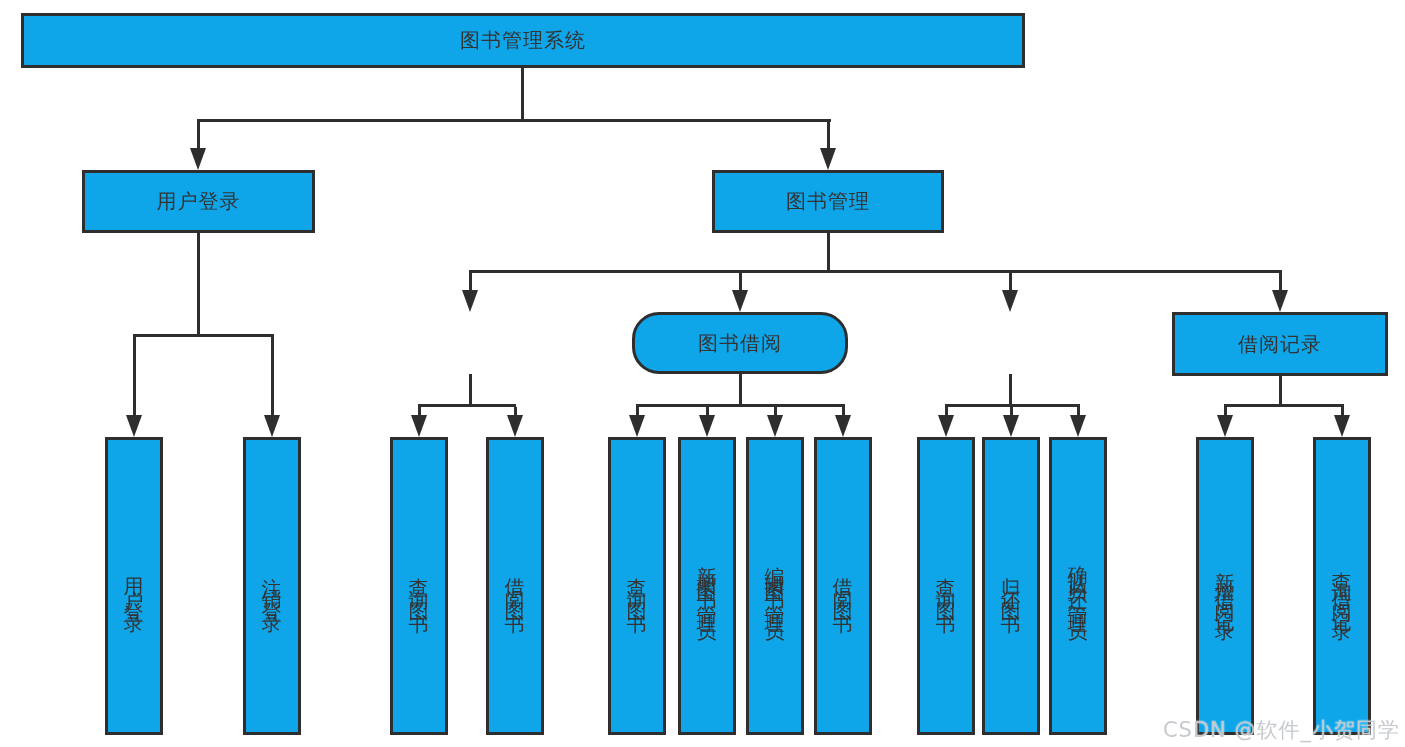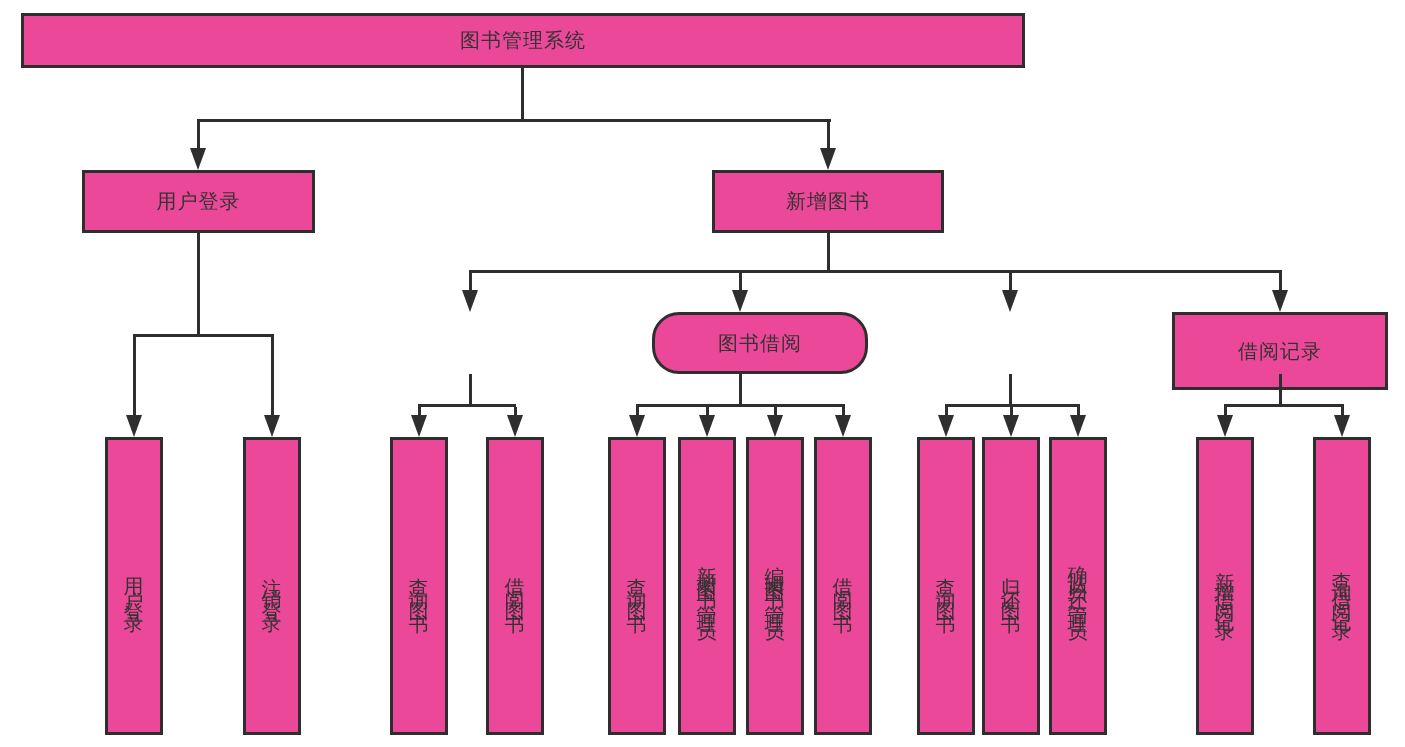--- a/index.html
+++ b/index.html
@@ -2,21 +2,21 @@
 <html><head>
 <meta charset="utf-8">
 <style>
   html,body{margin:0;padding:0;background:#ffffff;}
   body{font-family:"DejaVu Sans","Liberation Sans",sans-serif;}
   #canvas{position:relative;width:1405px;height:747px;background:#ffffff;overflow:hidden;}
   .node{
     position:absolute;
     box-sizing:border-box;
     border:3px solid #2e2e2e;
-    background:#ec4899;
+    background:#0ea5e9;
     display:flex;
     align-items:center;
     justify-content:center;
     color:#333333;
     font-size:20px;
     letter-spacing:1px;
   }
   .leaf{
     border-width:3px;
   }
@@ -63,45 +63,45 @@
   <div class="hline" style="left:197px;top:119px;width:634px;"></div>
   <div class="vline" style="left:197px;top:122px;height:26px;"></div>
   <div class="arrow" style="left:190px;top:148px;"></div>
   <div class="vline" style="left:827px;top:122px;height:26px;"></div>
   <div class="arrow" style="left:820px;top:148px;"></div>
 
   <div class="node" style="left:82px;top:170px;width:233px;height:63px;">
     <span>用户登录</span>
   </div>
   <div class="node" style="left:712px;top:170px;width:232px;height:63px;">
-    <span>新增图书</span>
+    <span>图书管理</span>
   </div>
 
   <div class="vline" style="left:197px;top:233px;height:102px;"></div>
   <div class="hline" style="left:133px;top:334px;width:141px;"></div>
   <div class="vline" style="left:133px;top:337px;height:78px;"></div>
   <div class="arrow" style="left:126px;top:415px;"></div>
   <div class="vline" style="left:271px;top:337px;height:78px;"></div>
   <div class="arrow" style="left:264px;top:415px;"></div>
 
   <div class="vline" style="left:827px;top:233px;height:40px;"></div>
   <div class="hline" style="left:469px;top:270px;width:813px;"></div>
   <div class="vline" style="left:469px;top:273px;height:17px;"></div>
   <div class="arrow" style="left:462px;top:290px;"></div>
   <div class="vline" style="left:739px;top:273px;height:17px;"></div>
   <div class="arrow" style="left:732px;top:290px;"></div>
   <div class="vline" style="left:1009px;top:273px;height:17px;"></div>
   <div class="arrow" style="left:1002px;top:290px;"></div>
   <div class="vline" style="left:1279px;top:273px;height:17px;"></div>
   <div class="arrow" style="left:1272px;top:290px;"></div>
 
-  <div class="node" style="left:652px;top:312px;width:216px;height:62px;border-radius:27px;">
+  <div class="node" style="left:632px;top:312px;width:216px;height:62px;border-radius:27px;">
     <span>图书借阅</span>
   </div>
-  <div class="node" style="left:1172px;top:312px;width:216px;height:78px;">
+  <div class="node" style="left:1172px;top:312px;width:216px;height:64px;">
     <span>借阅记录</span>
   </div>
 
   <div class="vline" style="left:469px;top:374px;height:33px;"></div>
   <div class="hline" style="left:418px;top:404px;width:98px;"></div>
   <div class="vline" style="left:418px;top:407px;height:8px;"></div>
   <div class="arrow" style="left:411px;top:415px;"></div>
   <div class="vline" style="left:514px;top:407px;height:8px;"></div>
   <div class="arrow" style="left:507px;top:415px;"></div>
 
@@ -169,14 +169,15 @@
     <span class="vtext" style="letter-spacing:8px;">确认归还（管理员）</span>
   </div>
 
   <div class="node leaf" style="left:1196px;top:437px;width:58px;height:298px;">
     <span class="vtext" style="letter-spacing:10px;">新增借阅记录</span>
   </div>
   <div class="node leaf" style="left:1313px;top:437px;width:58px;height:298px;">
     <span class="vtext" style="letter-spacing:10px;">查询借阅记录</span>
   </div>
 
+  <div class="watermark">CSDN @软件_小贺同学</div>
 
 </div>
 
 </body></html>

